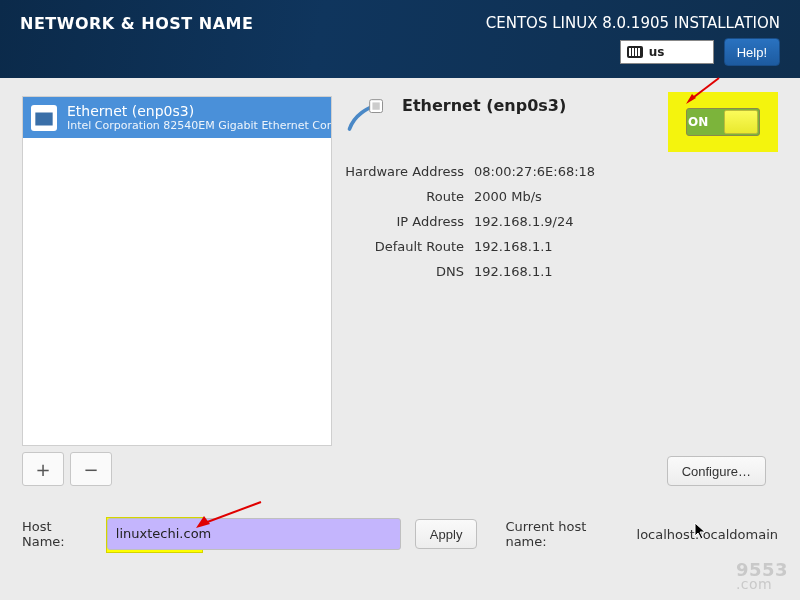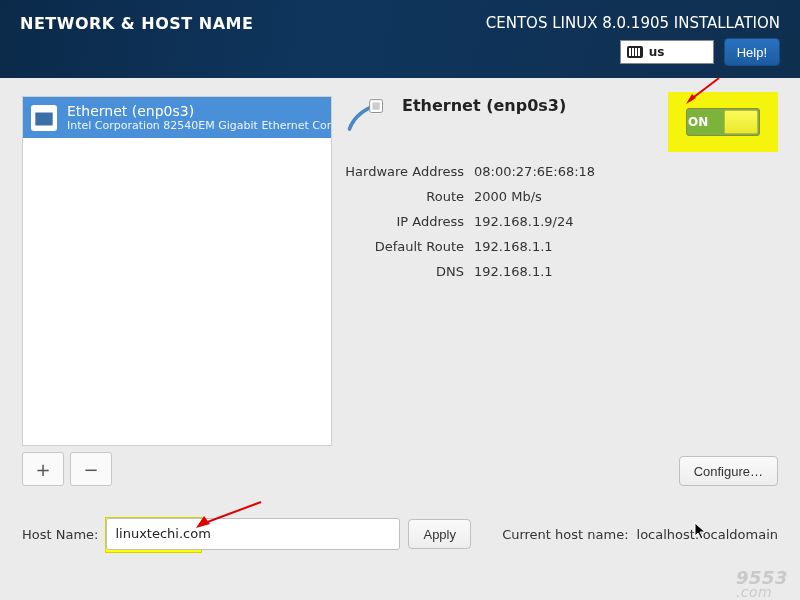--- a/index.html
+++ b/index.html
@@ -154,48 +154,48 @@
     row-gap: 10px;
     column-gap: 10px;
     font-size: 13px;
     color: #333;
   }
   .info-label { text-align: right; color: #333; }
   .info-value { color: #333; }
   .configure-row {
     position: absolute;
     bottom: 0;
-    right: 0;
+    right: 12px;
   }
   .std-btn {
     height: 30px;
     padding: 0 14px;
     background: linear-gradient(#fafafa,#ededed);
     border: 1px solid #bfbfbf;
     border-radius: 4px;
     font-size: 13px;
     color: #333;
     cursor: pointer;
   }
   .bottom-row {
     position: absolute;
     left: 22px; right: 22px;
     bottom: 50px;
     display: flex;
     align-items: center;
-    gap: 8px;
+    gap: 14px;
     font-size: 13px;
     color: #333;
   }
   .hostname-input {
     flex: 0 0 294px;
     height: 32px;
     border: 1px solid #bfbfbf;
     border-radius: 3px;
-    background: #ffffff;
+    background: #c4b5fd;
     padding: 0 6px;
     font-size: 13px;
     color:#222;
     position: relative;
   }
   .hostname-highlight {
     position: absolute;
     left: -2px; top: -2px;
     height: 36px;
     width: 97px;
@@ -215,23 +215,22 @@
     position: absolute;
     left: 694px;
     top: 522px;
     width: 14px;
     height: 18px;
     pointer-events: none;
   }
   .watermark {
     position: absolute;
     right: 12px;
-    bottom: 0;
+    bottom: 8px;
     font-size: 18px;
-    font-style: italic;
     font-weight: 700;
     color: rgba(100,100,100,0.25);
     letter-spacing: 0.5px;
     pointer-events: none;
   }
   .watermark small { display:block; font-size:14px; font-weight:400; margin-top:-4px;}
 </style>
 </head>
 <body>
 

